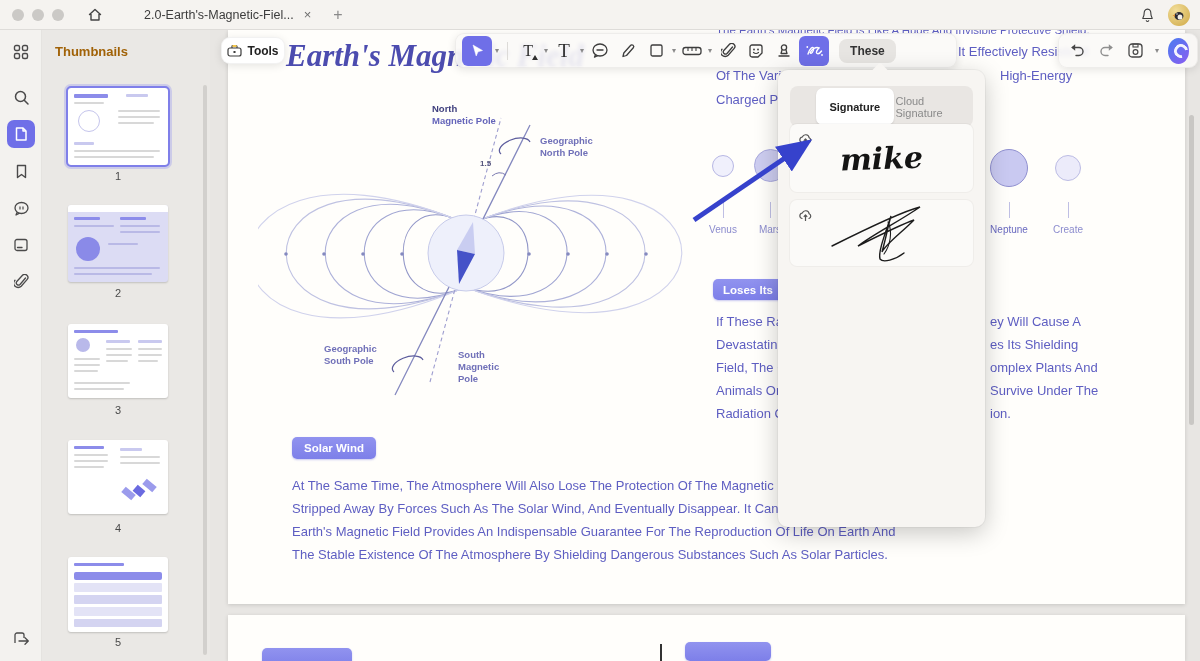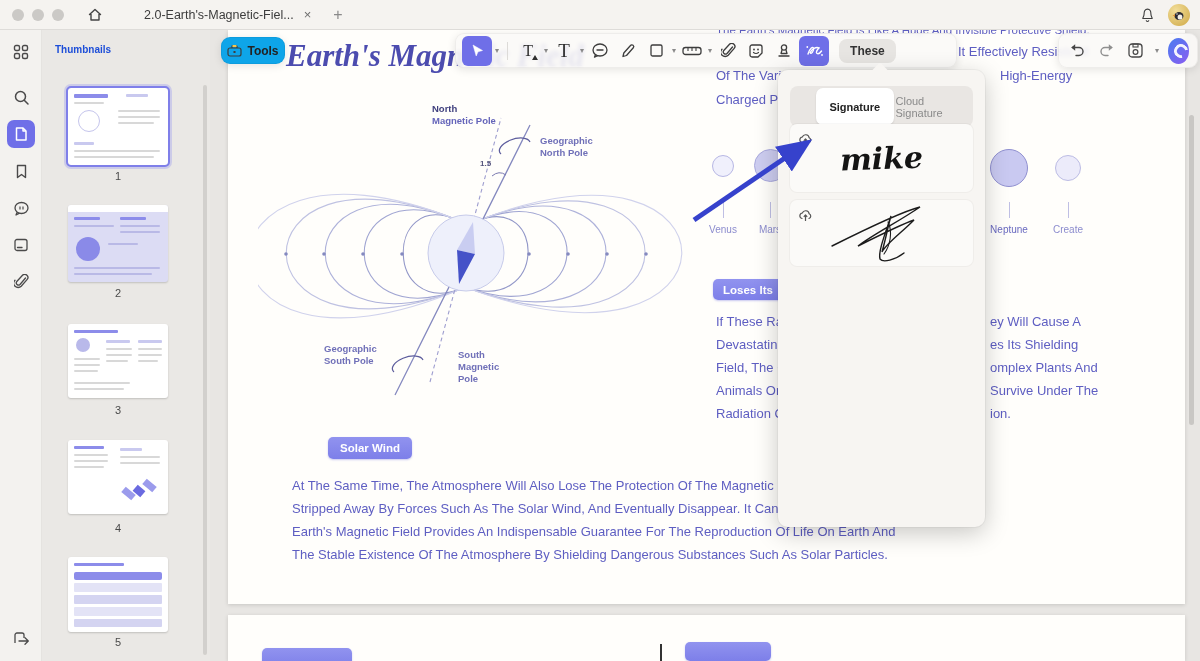--- a/index.html
+++ b/index.html
@@ -19,21 +19,21 @@
   #tab-plus { font-size:16px; color:#8a8a8a; margin-left:22px; }
   #tb-right { position:absolute; right:10px; top:0; height:30px; display:flex; align-items:center; gap:12px; }
 
   
   #rail { left:0; top:30px; width:42px; height:631px; background:#f3f2ef; border-right:1px solid #e5e3e0; z-index:20; }
   .rail-ic { position:absolute; left:7px; width:28px; height:28px; border-radius:7px; display:flex; align-items:center; justify-content:center; }
   .rail-ic.active { background:#6f6fe8; }
 
   
   #thumbs { left:42px; top:30px; width:168px; height:631px; background:#eae8e5; z-index:20; }
-  #thumbs h3 { position:absolute; left:13px; top:14px; font-size:10px; color:#1d4ed8; font-weight:bold; }
+  #thumbs h3 { position:absolute; left:13px; top:14px; font-size:13px; color:#a16207; font-weight:bold; }
   .thumb { position:absolute; left:26px; width:100px; background:#fff; border-radius:3px; box-shadow:0 1px 2px rgba(0,0,0,.18); overflow:hidden; }
   .thumb.sel { outline:2px solid #7f7fe9; box-shadow:0 0 0 4px rgba(135,135,238,.30); }
   .tnum { position:absolute; left:26px; width:100px; text-align:center; font-size:11px; color:#4a4a4a; }
   .bar { position:absolute; background:#c9c9ef; border-radius:1px; }
   .gbar { position:absolute; background:#d8d8d8; border-radius:1px; }
 
   
   #page1 { left:228px; top:30px; width:957px; height:574px; background:#fffefb; box-shadow:0 1px 4px rgba(0,0,0,.14); z-index:1; }
   #page2 { left:228px; top:615px; width:957px; height:46px; background:#fffefb; box-shadow:0 1px 4px rgba(0,0,0,.14); z-index:1; }
   .doctx { position:absolute; font-size:13px; color:#5e5ec2; white-space:nowrap; }
@@ -135,21 +135,21 @@
       <text x="282" y="56" fill="#7070b8">North Pole</text>
       <text x="66" y="252" fill="#7070b8">Geographic</text>
       <text x="66" y="264" fill="#7070b8">South Pole</text>
       <text x="200" y="258" fill="#7070b8">South</text>
       <text x="200" y="270" fill="#7070b8">Magnetic</text>
       <text x="200" y="282" fill="#7070b8">Pole</text>
       <text x="222" y="66" fill="#55557d" font-size="8">1.5</text>
     </g>
   </svg>
 
-  <div class="badge" style="left:64px; top:407px; width:84px; height:22px;margin-left:36px;">Solar Wind</div>
+  <div class="badge" style="left:64px; top:407px; width:84px; height:22px;">Solar Wind</div>
   <div class="doctx" style="left:64px; top:448px;">At The Same Time, The Atmosphere Will Also Lose The Protection Of The Magnetic Field And Be Gra</div>
   <div class="doctx" style="left:64px; top:471px;">Stripped Away By Forces Such As The Solar Wind, And Eventually Disappear. It Can Be Said That Th</div>
   <div class="doctx" style="left:64px; top:517px;">The Stable Existence Of The Atmosphere By Shielding Dangerous Substances Such As Solar Particles.</div>
   <div class="doctx" style="left:64px; top:494px;">Earth's Magnetic Field Provides An Indispensable Guarantee For The Reproduction Of Life On Earth And</div>
 </div>
 
 <div id="page2" class="abs">
   <div class="badge" style="left:34px; top:33px; width:90px; height:20px;"></div>
   <div class="abs" style="left:432px; top:29px; width:1.5px; height:17px; background:#333;"></div>
   <div class="badge" style="left:457px; top:27px; width:86px; height:19px;"></div>
@@ -313,21 +313,21 @@
     <div class="bar" style="left:6px;top:26px;width:88px;height:9px;background:#e3e3f6;"></div>
     <div class="bar" style="left:6px;top:38px;width:88px;height:9px;background:#d4d4f1;"></div>
     <div class="bar" style="left:6px;top:50px;width:88px;height:9px;background:#e3e3f6;"></div>
     <div class="bar" style="left:6px;top:62px;width:88px;height:8px;background:#d4d4f1;"></div>
   </div>
   <div class="tnum" style="top:606px;">5</div>
 
   <div class="scrollthumb" style="left:161px; top:55px; width:4px; height:570px; background:#d2d0cd;"></div>
 </div>
 
-<div class="bar-float" style="left:221px; top:37px; width:64px; height:27px; justify-content:center; gap:5px; background:#0ea5e9;">
+<div class="bar-float" style="left:221px; top:37px; width:64px; height:27px; justify-content:center; gap:5px; background:#ffffff;">
   <svg width="15" height="13" viewBox="0 0 15 13">
       <rect x="1" y="4" width="13" height="8" rx="2" fill="none" stroke="#3d3d3d" stroke-width="1.2"></rect>
       <path d="M5 4 V2.5 A1 1 0 0 1 6 1.5 H9 A1 1 0 0 1 10 2.5 V4" fill="none" stroke="#3d3d3d" stroke-width="1.2"></path>
       <rect x="5.5" y="1" width="4" height="2" fill="#f5c84c"></rect>
       <rect x="6.3" y="7" width="2.4" height="2" rx="0.8" fill="#3d3d3d"></rect>
     </svg>
   <span style="font-size:12px; font-weight:bold; color:#222;">Tools</span>
 </div>
 
 <div class="bar-float" style="left:455px; top:33px; width:502px; height:35px; padding:0 6px; gap:2px;">

